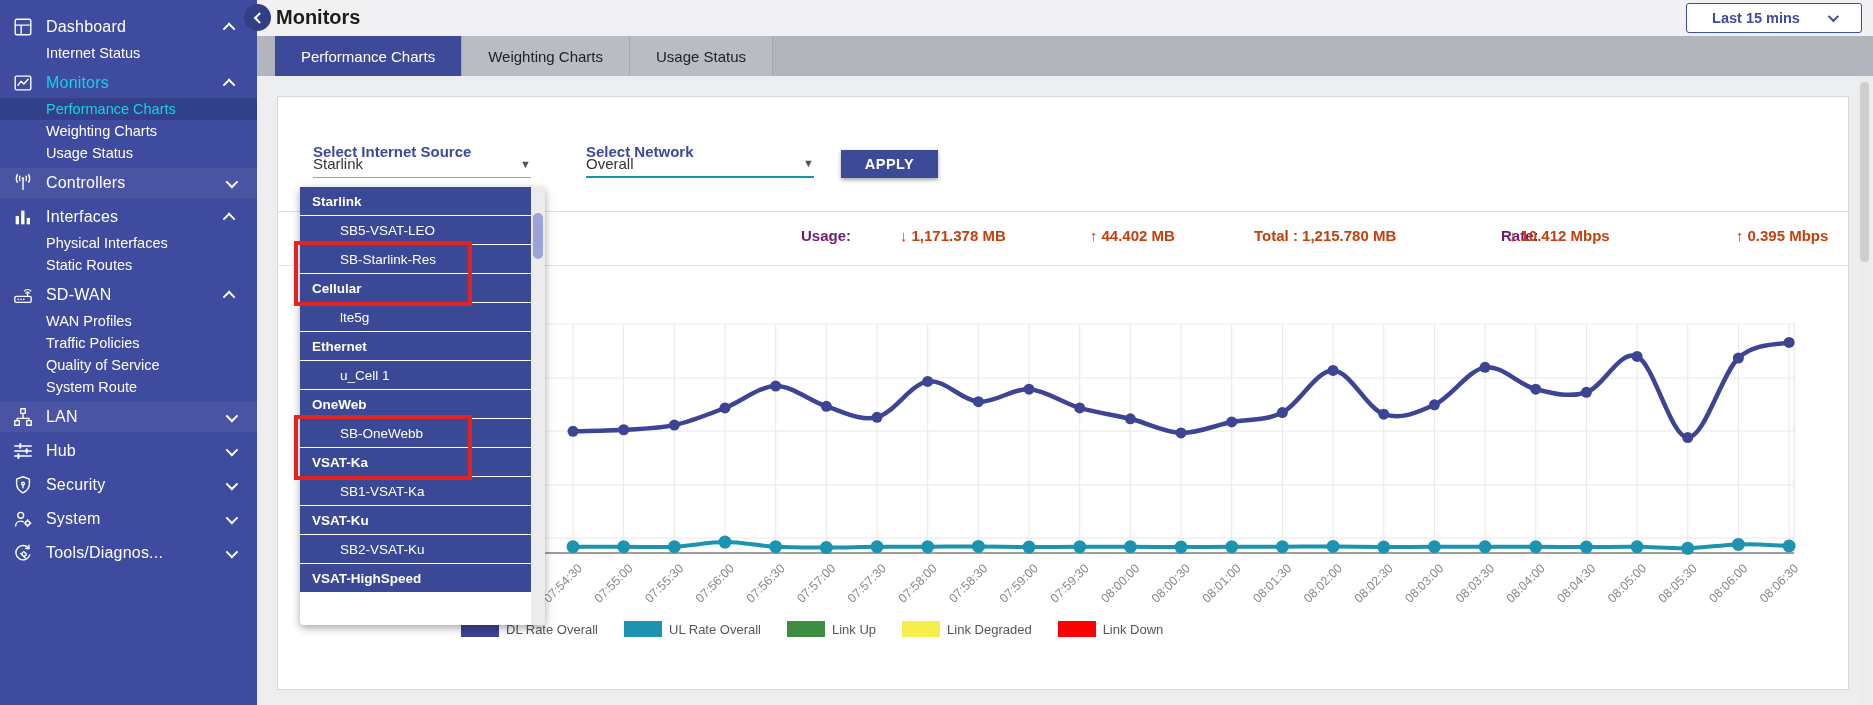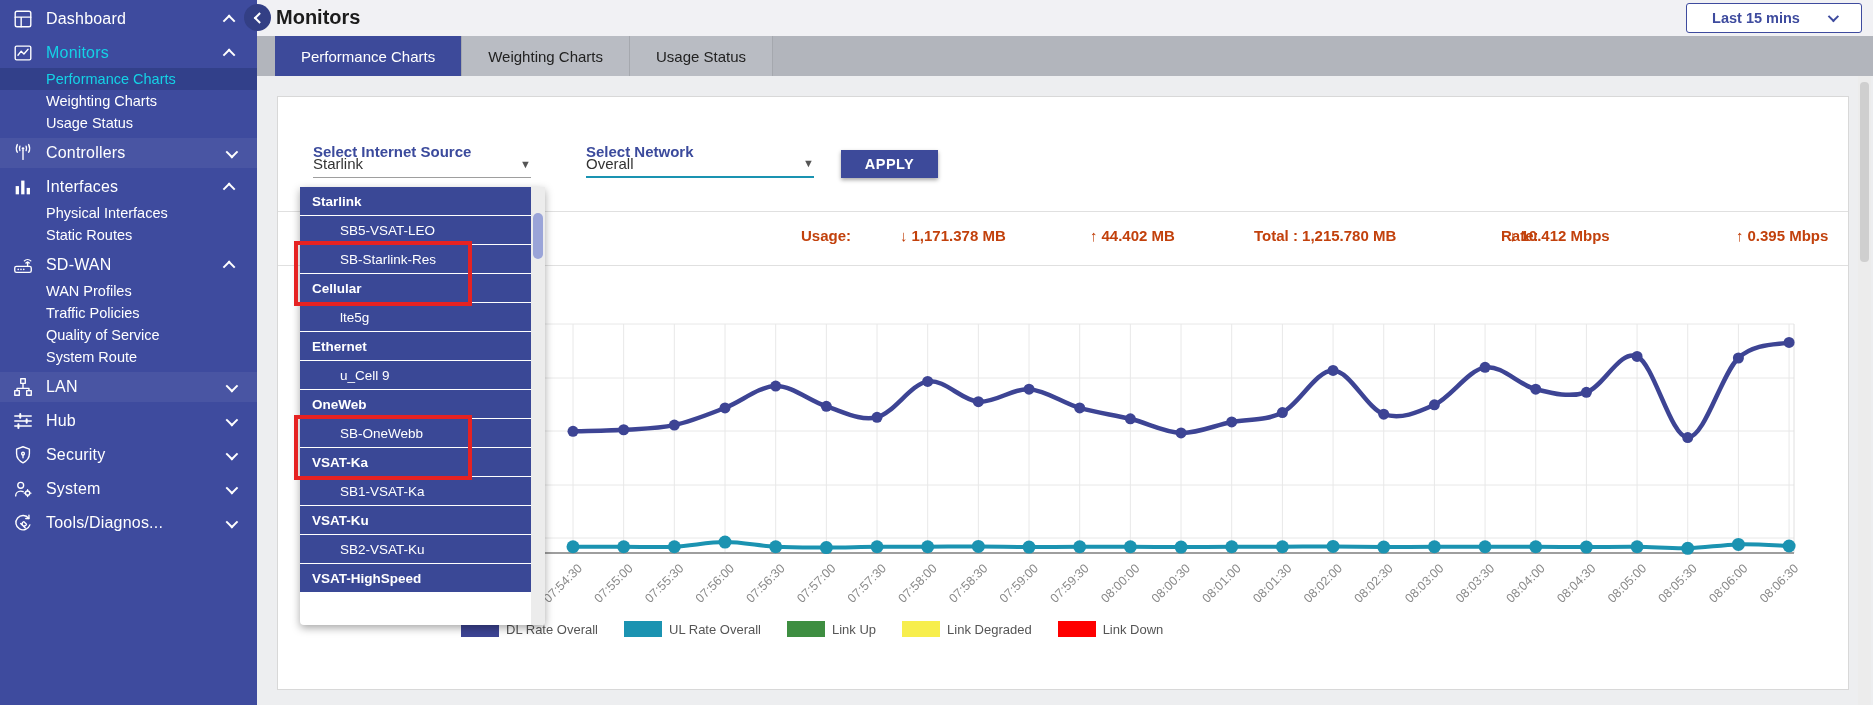--- a/index.html
+++ b/index.html
@@ -1,21 +1,21 @@
 <!DOCTYPE html>
 <html><head>
 <meta charset="utf-8">
 <style>
   * { margin:0; padding:0; box-sizing:border-box; }
   html,body { width:1873px; height:705px; overflow:hidden;
     font-family:"Liberation Sans", sans-serif; background:#edeef0; }
 
   
   .sidebar { position:absolute; left:0; top:0; width:257px; height:705px;
-    background:#3e4b9e; color:#fff; z-index:30; padding-top:4px; }
+    background:#3e4b9e; color:#fff; z-index:30; padding-top:12px; }
   .side-row { display:flex; align-items:center; height:30px; cursor:pointer; }
   .side-row.tint { background:rgba(255,255,255,0.06); }
   .side-ico { width:46px; display:flex; justify-content:center; align-items:center; flex:0 0 46px; }
   .side-label { flex:1; font-size:16px; font-weight:500; letter-spacing:.2px; }
   .side-label.cyan { color:#14d2e6; }
   .chev { width:9px; height:9px; border-right:2px solid #fff; border-bottom:2px solid #fff;
     margin-right:22px; flex:0 0 9px; }
   .chev.down { transform:rotate(45deg) translateY(-2px); }
   .chev.up { transform:rotate(-135deg) translateY(-2px); }
   .sub-row { height:22px; display:flex; align-items:center; padding-left:46px;
@@ -53,21 +53,21 @@
   .select .val { font-size:15px; color:#333; }
   .select .tri { font-size:11px; color:#555; }
   .select.teal-line { border-bottom:2px solid #1a93b1; }
   .apply-btn { position:absolute; left:563px; top:53px; width:97px; height:28px; background:#3d4a9a;
     color:#fff; font-size:14.5px; font-weight:700; border:none; letter-spacing:.5px;
     box-shadow:0 2px 4px rgba(0,0,0,.35); cursor:pointer; }
   .divider { position:absolute; left:0; width:1570px; height:1px; background:#e0e0e0; }
 
   
   .stat { position:absolute; top:130px; font-size:15px; font-weight:700; color:#c2410c; white-space:nowrap; }
-  .stat.teal { color:#c2410c; }
+  .stat.teal { color:#701a75; }
   .stat .arr { font-weight:700; margin-right:4px; }
 
   
   .chart-wrap { position:absolute; left:183px; top:172px; width:1390px; height:420px; }
   .legend { position:absolute; left:0; top:352px; width:1336px; display:flex;
     justify-content:flex-start; gap:26px; }
   .leg-item { display:flex; align-items:center; gap:7px; }
   .leg-swatch { width:38px; height:16px; display:inline-block; }
   .leg-label { font-size:13px; color:#555; }
 
@@ -96,20 +96,21 @@
       <div class="side-row">
         <span class="side-ico">
           <svg width="22" height="22" viewBox="0 0 24 24" fill="none" stroke="#fff" stroke-width="1.5" stroke-linecap="round" stroke-linejoin="round">
             <rect x="3.5" y="3.5" width="17" height="17" rx="2"></rect>
             <path d="M3.5 10h17M10 10v10.5"></path>
           </svg>
         </span>
         <span class="side-label">Dashboard</span>
         <span class="chev up"></span>
       </div>
+      <div class="sub-row">Internet Status</div>
     </div>
     <div class="side-group">
       <div class="side-row">
         <span class="side-ico">
           <svg width="22" height="22" viewBox="0 0 24 24" fill="none" stroke="#fff" stroke-width="1.5" stroke-linecap="round" stroke-linejoin="round">
             <rect x="3.5" y="4.5" width="17" height="15" rx="1.5"></rect>
             <path d="M6.5 14.5l3.5-4.5 3 3 4.5-5"></path>
           </svg>
         </span>
         <span class="side-label cyan">Monitors</span>
@@ -423,21 +424,21 @@
 </div>
 
 <div class="dropdown">
   <div class="dd-items" id="dd-items">
       <div class="dd-row hdr">Starlink</div>
       <div class="dd-row child">SB5-VSAT-LEO</div>
       <div class="dd-row child">SB-Starlink-Res</div>
       <div class="dd-row hdr">Cellular</div>
       <div class="dd-row child">lte5g</div>
       <div class="dd-row hdr">Ethernet</div>
-      <div class="dd-row child">u_Cell 9</div>
+      <div class="dd-row child">u_Cell 1</div>
       <div class="dd-row hdr">OneWeb</div>
       <div class="dd-row child">SB-OneWebb</div>
       <div class="dd-row hdr">VSAT-Ka</div>
       <div class="dd-row child">SB1-VSAT-Ka</div>
       <div class="dd-row hdr">VSAT-Ku</div>
       <div class="dd-row child">SB2-VSAT-Ku</div>
       <div class="dd-row hdr">VSAT-HighSpeed</div>
     </div>
   <div class="dd-scroll">
     <div class="dd-thumb"></div>

